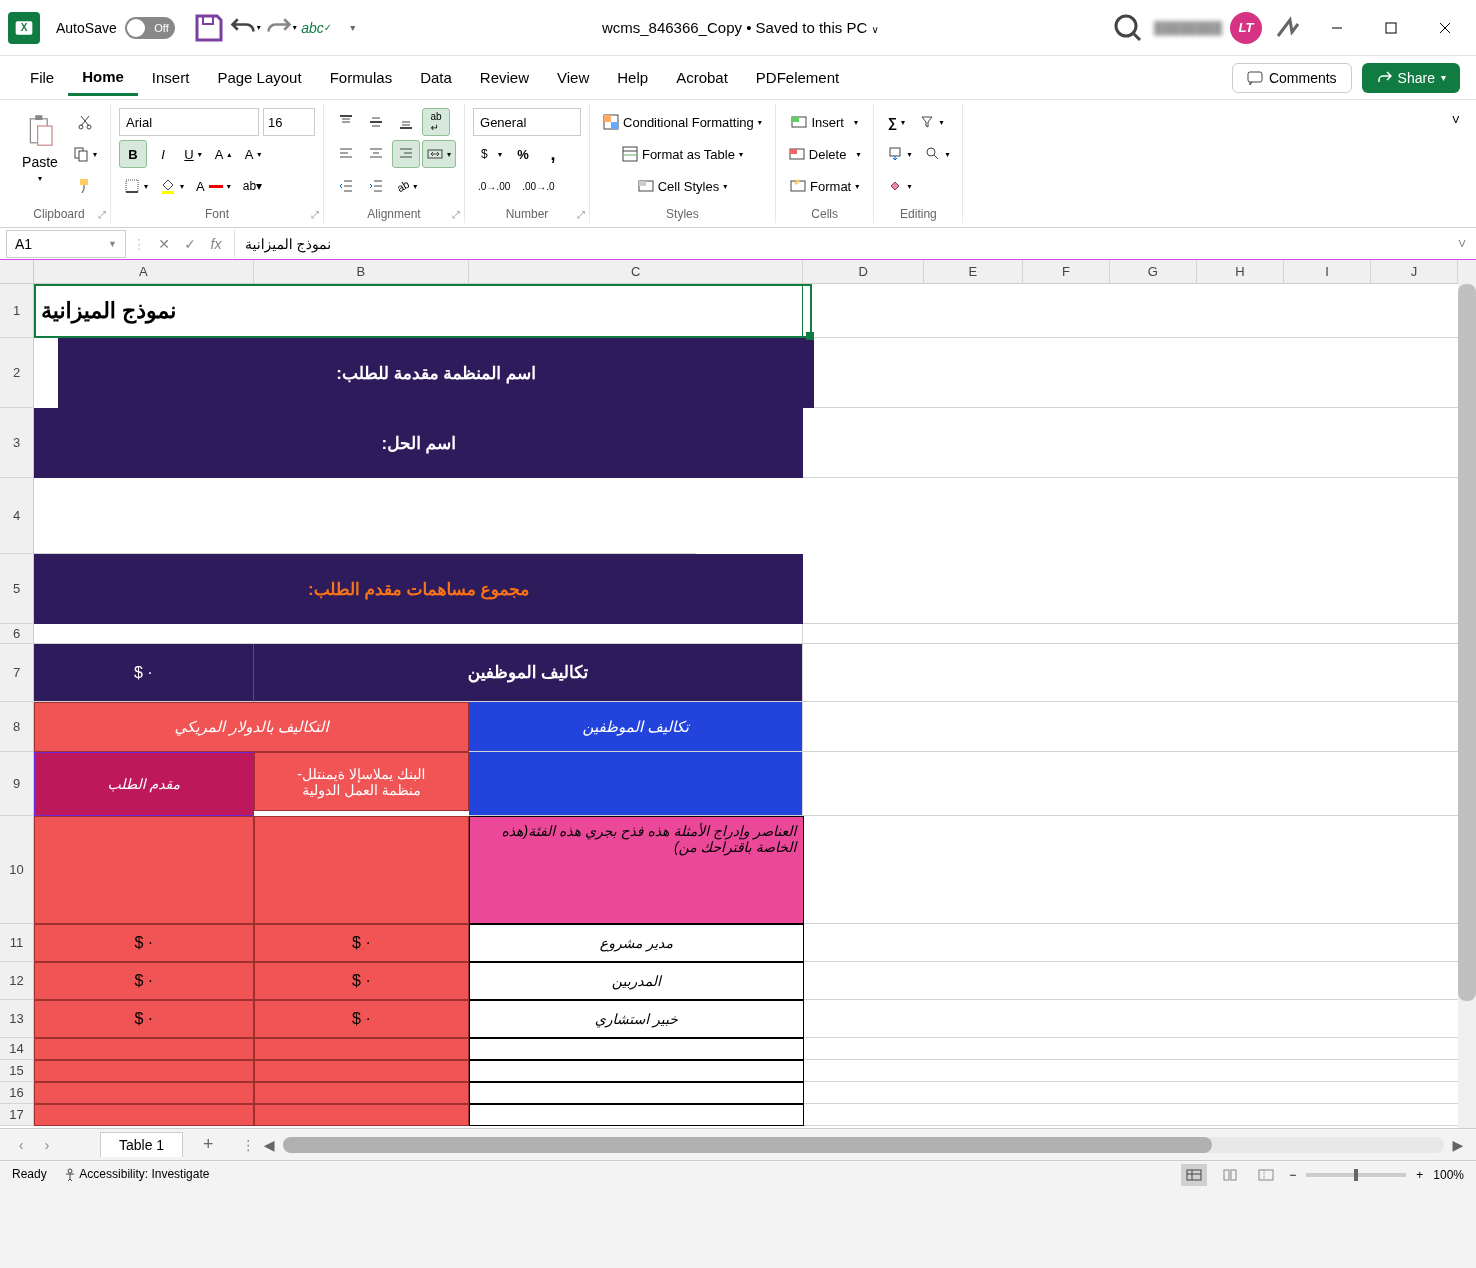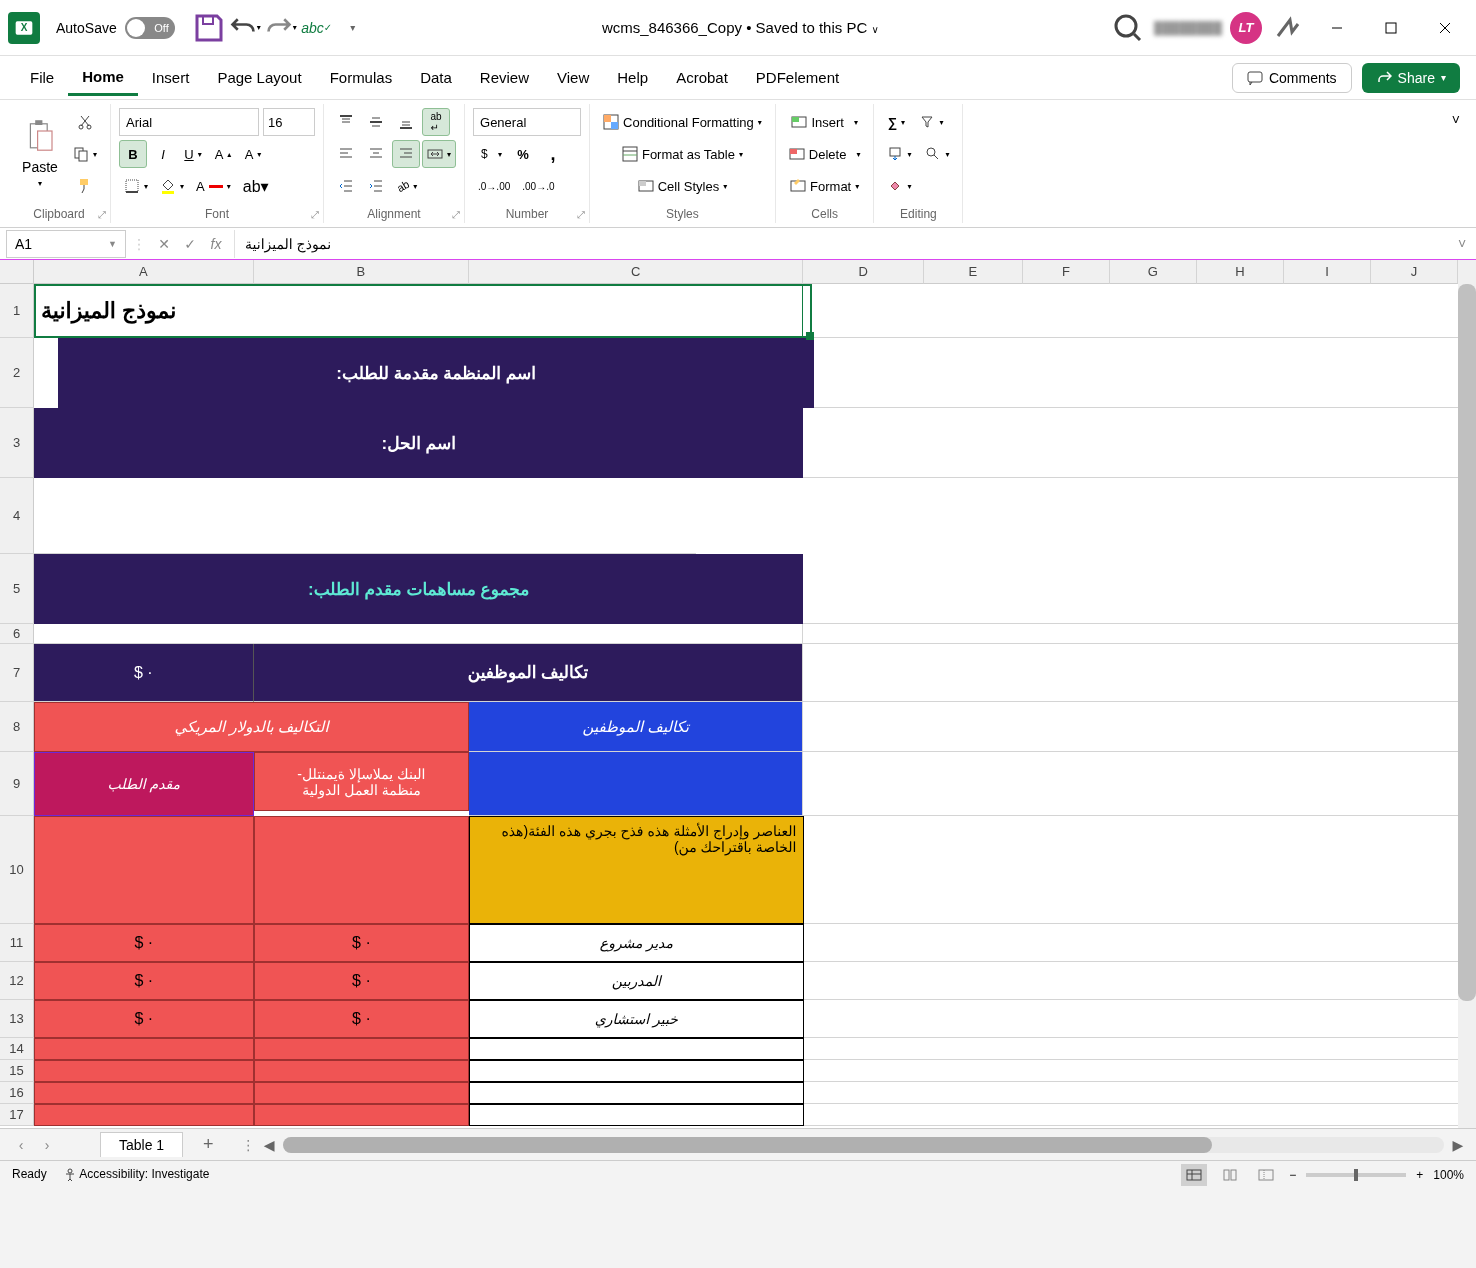--- a/index.html
+++ b/index.html
@@ -30,21 +30,21 @@
 .ribbon { height: 128px; background: #fff; display: flex; border-bottom: 1px solid #d0d0d0; padding: 4px 8px; }
 .ribbon-group { display: flex; flex-direction: column; padding: 0 8px; position: relative; border-right: 1px solid #e8e8e8; }
 .ribbon-group:last-child { border-right: none; }
 .group-body { flex: 1; display: flex; align-items: flex-start; gap: 4px; padding-top: 4px; }
 .group-label { text-align: center; font-size: 12px; color: #666; padding: 2px 0; }
 .group-launcher { position: absolute; right: 4px; bottom: 2px; font-size: 10px; color: #888; cursor: pointer; }
 .rbtn { min-width: 28px; height: 28px; display: flex; align-items: center; justify-content: center; cursor: pointer; border-radius: 3px; border: 1px solid transparent; padding: 0 4px; gap: 4px; font-size: 13px; }
 .rbtn.active { background: #d6e8d9; border-color: #8fbf95; }
 .rbtn svg { width: 16px; height: 16px; }
 .col { display: flex; flex-direction: column; gap: 4px; }
-.paste-big { width: 48px; height: 80px; display: flex; flex-direction: column; align-items: center; justify-content: flex-end; cursor: pointer; gap: 4px; }
+.paste-big { width: 48px; height: 80px; display: flex; flex-direction: column; align-items: center; justify-content: center; cursor: pointer; gap: 4px; }
 .paste-big svg { width: 30px; height: 36px; }
 .font-select { width: 140px; height: 28px; border: 1px solid #ccc; padding: 0 6px; font-size: 13px; }
 .size-select { width: 52px; height: 28px; border: 1px solid #ccc; padding: 0 4px; font-size: 13px; }
 .num-select { width: 108px; height: 28px; border: 1px solid #ccc; padding: 0 6px; font-size: 13px; }
 .collapse-chevron { margin-left: auto; align-self: flex-start; padding: 8px; cursor: pointer; }
 
 
 .formula-bar { height: 32px; background: #fff; display: flex; align-items: center; border-bottom: 1px solid #d946ef; }
 .namebox { width: 120px; height: 28px; border: 1px solid #ccc; margin: 0 6px; padding: 0 8px; display: flex; align-items: center; justify-content: space-between; background: #fff; }
 .fx-btns { display: flex; gap: 2px; padding: 0 6px; border-right: 1px solid #e0e0e0; }
@@ -276,21 +276,21 @@
                 <rect x="2" y="13" width="12" height="3" fill="#ffff00"></rect>
               </svg>
               <span style="font-size:8px">▾</span>
             </div>
           <div class="rbtn">
               <span style="color:#000">A</span>
               <div style="width:14px;height:3px;background:#e00;margin-top:1px"></div>
               <span style="font-size:8px">▾</span>
             </div>
           <div class="rbtn">
-              <span style="font-size:16px">ab▾</span>
+              <span style="font-size:12px">ab▾</span>
             </div>
         </div>
       </div>
     </div>
     <div class="group-label">Font</div>
     <div class="group-launcher">⤢</div>
   </div>
 
   <div class="ribbon-group">
     <div class="group-body">
@@ -586,21 +586,21 @@
           <div class="cell" style="width: 662px; height: 70px;;border-right:none"></div>
         </div>
         <div class="grid-row" style="height: 70px;">
           <div class="cell arabic" style="width: 778px; height: 70px;;background:#2d1b5c;color:#fff;font-weight:bold;justify-content:center;font-size:17px;border-bottom:none;border-right:none">اسم الحل:</div>
           <div class="cell" style="width: 662px; height: 70px;;border-right:none"></div>
         </div>
         <div class="grid-row" style="height: 76px;">
           <div class="cell" style="width: 662px; height: 76px;;border-right:none"></div>
         </div>
         <div class="grid-row" style="height: 70px;">
-          <div class="cell arabic" style="width: 778px; height: 70px;;background:#2d1b5c;color:#5eead4;font-weight:bold;justify-content:center;font-size:17px;border-bottom:none;border-right:none">مجموع مساهمات مقدم الطلب:</div>
+          <div class="cell arabic" style="width: 778px; height: 70px;;background:#2d1b5c;color:#f97316;font-weight:bold;justify-content:center;font-size:17px;border-bottom:none;border-right:none">مجموع مساهمات مقدم الطلب:</div>
           <div class="cell" style="width: 662px; height: 70px;;border-right:none"></div>
         </div>
         <div class="grid-row" style="height: 20px;">
           <div class="cell" style="width: 778px; height: 20px;;background:#fff"></div>
           <div class="cell" style="width: 662px; height: 20px;;border-right:none"></div>
         </div>
         <div class="grid-row" style="height: 58px;">
           <div class="cell" style="width: 222px; height: 58px;;background:#2d1b5c;color:#fff;justify-content:center;font-size:16px;border-right:1px solid #555">$  ·</div>
           <div class="cell arabic" style="width: 556px; height: 58px;;background:#2d1b5c;color:#fff;justify-content:center;font-weight:bold;font-size:17px">تكاليف الموظفين</div>
           <div class="cell" style="width: 662px; height: 58px;;border-right:none"></div>
@@ -613,21 +613,21 @@
         <div class="grid-row" style="height: 64px;">
           <div class="cell arabic" style="width: 222px; height: 64px;;background:#be185d;color:#fff;justify-content:center;font-style:italic;border:1px solid #6d28d9">مقدم الطلب</div>
           <div class="cell arabic" style="width: 218px; height: 59px;;background:#f05454;color:#fff;justify-content:center;text-align:center;white-space:pre-line;border:1px solid #a03030">البنك يملاسإلا ةيمنتلل-
 منظمة العمل الدولية</div>
           <div class="cell" style="width: 338px; height: 64px;;background:#2244dd"></div>
           <div class="cell" style="width: 662px; height: 64px;;border-right:none"></div>
         </div>
         <div class="grid-row" style="height: 108px;">
           <div class="cell" style="width: 222px; height: 108px;;background:#f05454;border:1px solid #a03030"></div>
           <div class="cell" style="width: 218px; height: 108px;;background:#f05454;border:1px solid #a03030"></div>
-          <div class="cell arabic" style="width: 338px; height: 108px;;background:#eab308;text-align:right;align-items:flex-start;padding-top:6px;white-space:pre-line;border:1px solid #000">العناصر وإدراج الأمثلة هذه فذح بجري هذه الفئة(هذه
+          <div class="cell arabic" style="width: 338px; height: 108px;;background:#ec4899;font-style:italic;text-align:right;align-items:flex-start;padding-top:6px;white-space:pre-line;border:1px solid #000">العناصر وإدراج الأمثلة هذه فذح بجري هذه الفئة(هذه
 الخاصة باقتراحك من)</div>
           <div class="cell" style="width: 662px; height: 108px;;border-right:none"></div>
         </div>
         <div class="grid-row" style="height: 38px;">
           <div class="cell" style="width: 222px; height: 38px;;background:#f05454;color:#000;justify-content:center;font-size:16px;border:1px solid #a03030">$  ·</div>
           <div class="cell" style="width: 218px; height: 38px;;background:#f05454;color:#000;justify-content:center;font-size:16px;border:1px solid #a03030">$  ·</div>
           <div class="cell arabic" style="width: 338px; height: 38px;;background:#fff;justify-content:center;font-style:italic;border:1px solid #000">مدير مشروع</div>
           <div class="cell" style="width: 662px; height: 38px;;border-right:none"></div>
         </div>
         <div class="grid-row" style="height: 38px;">

